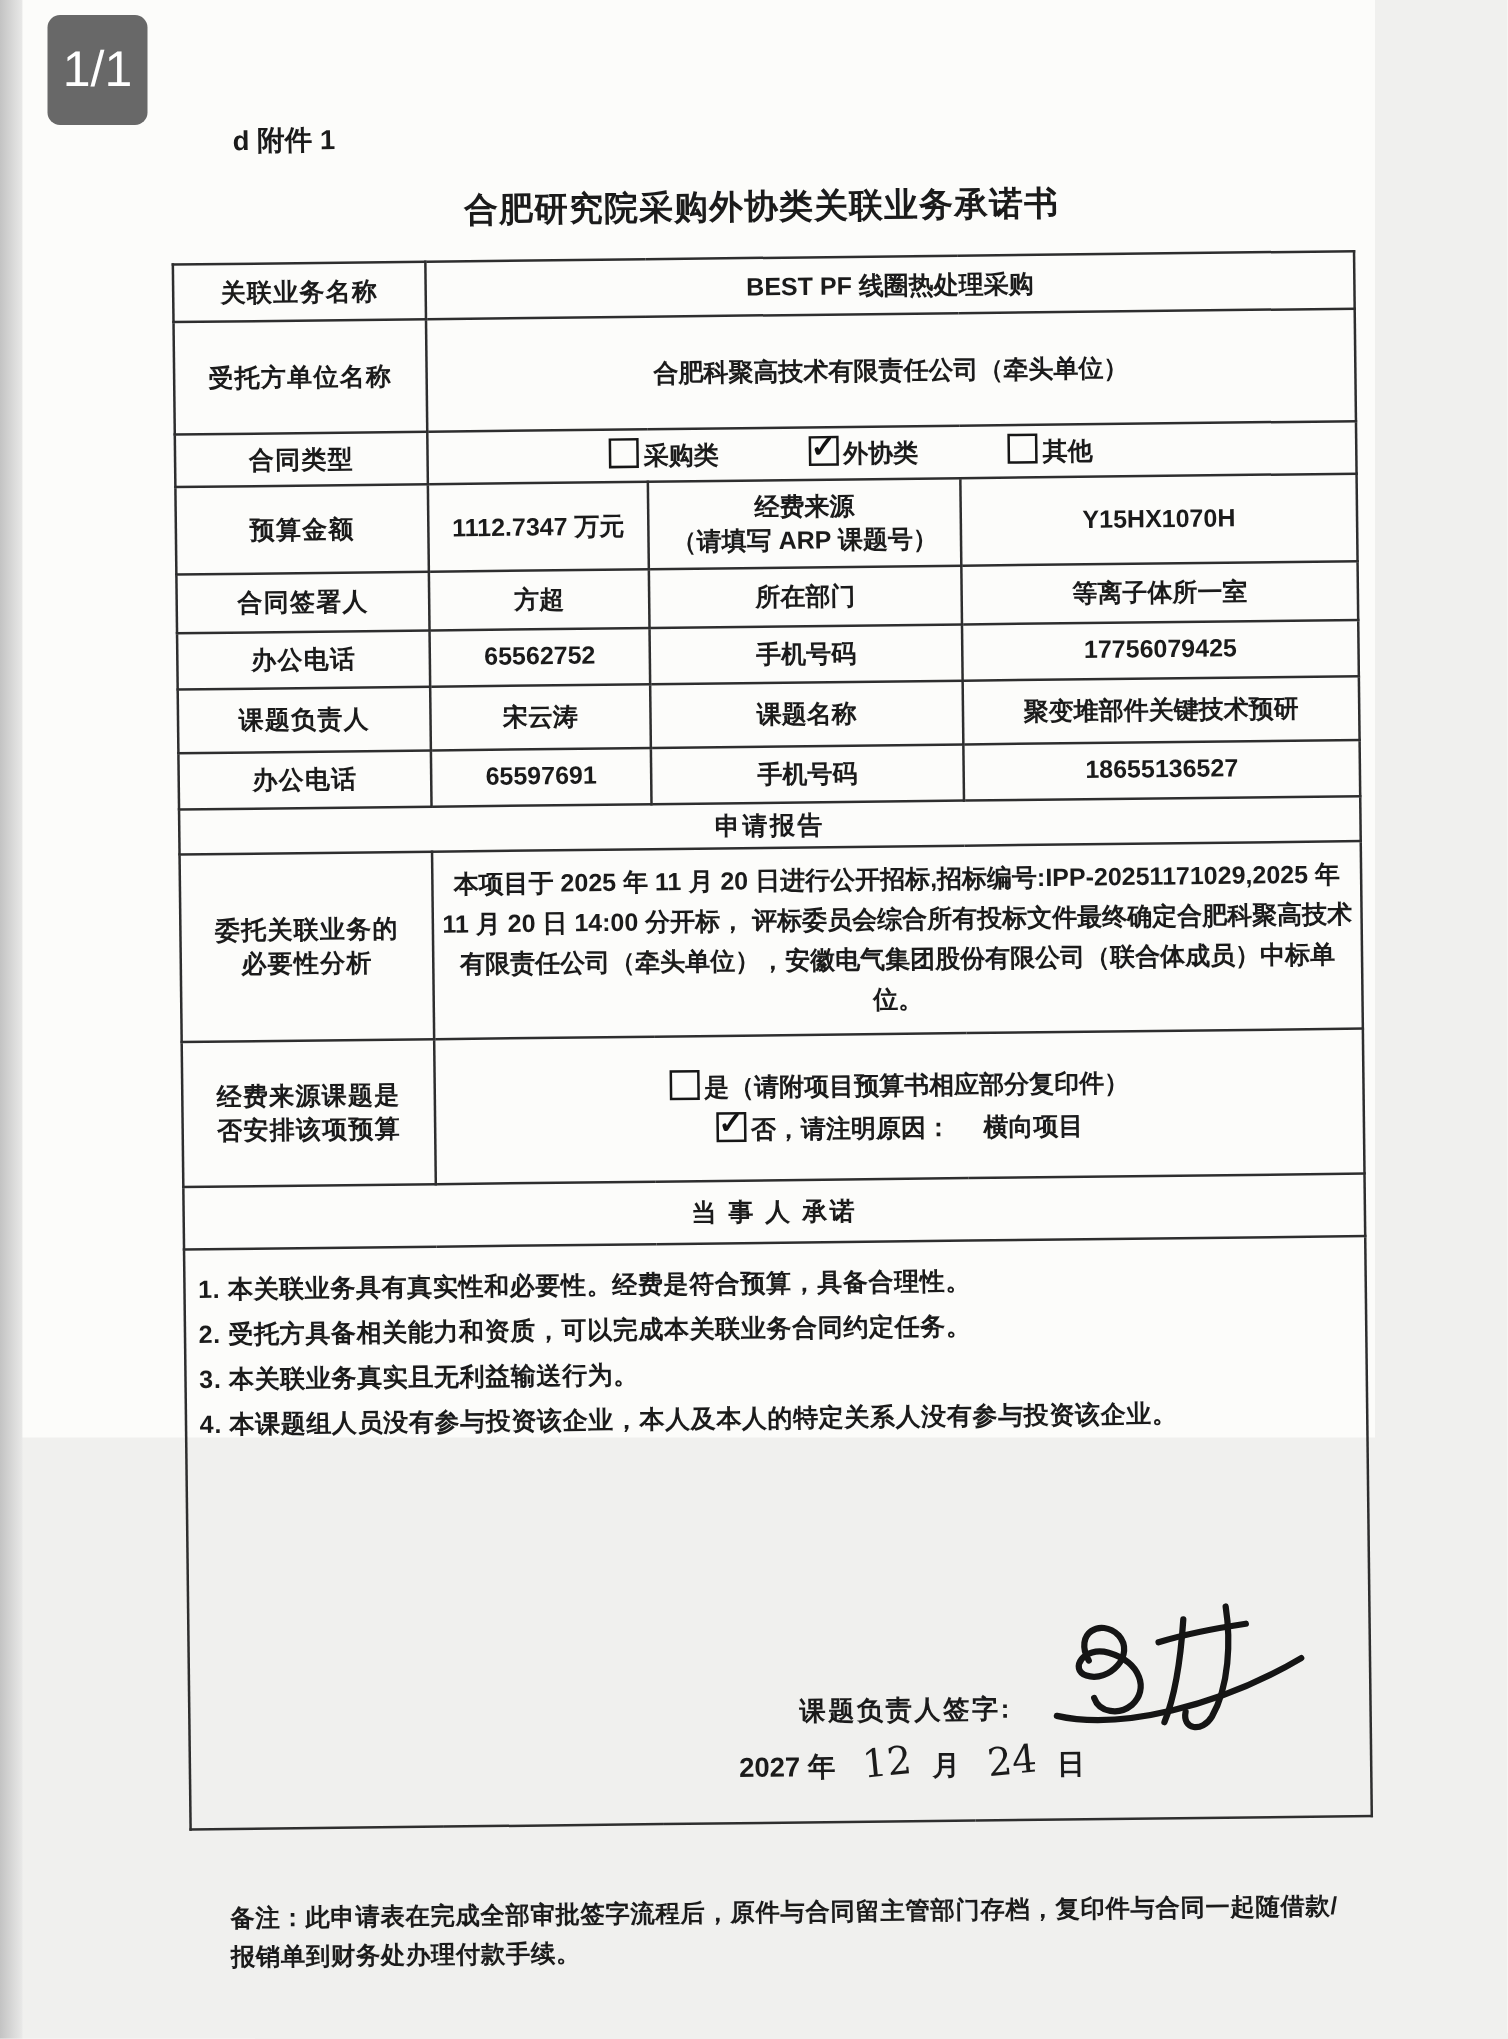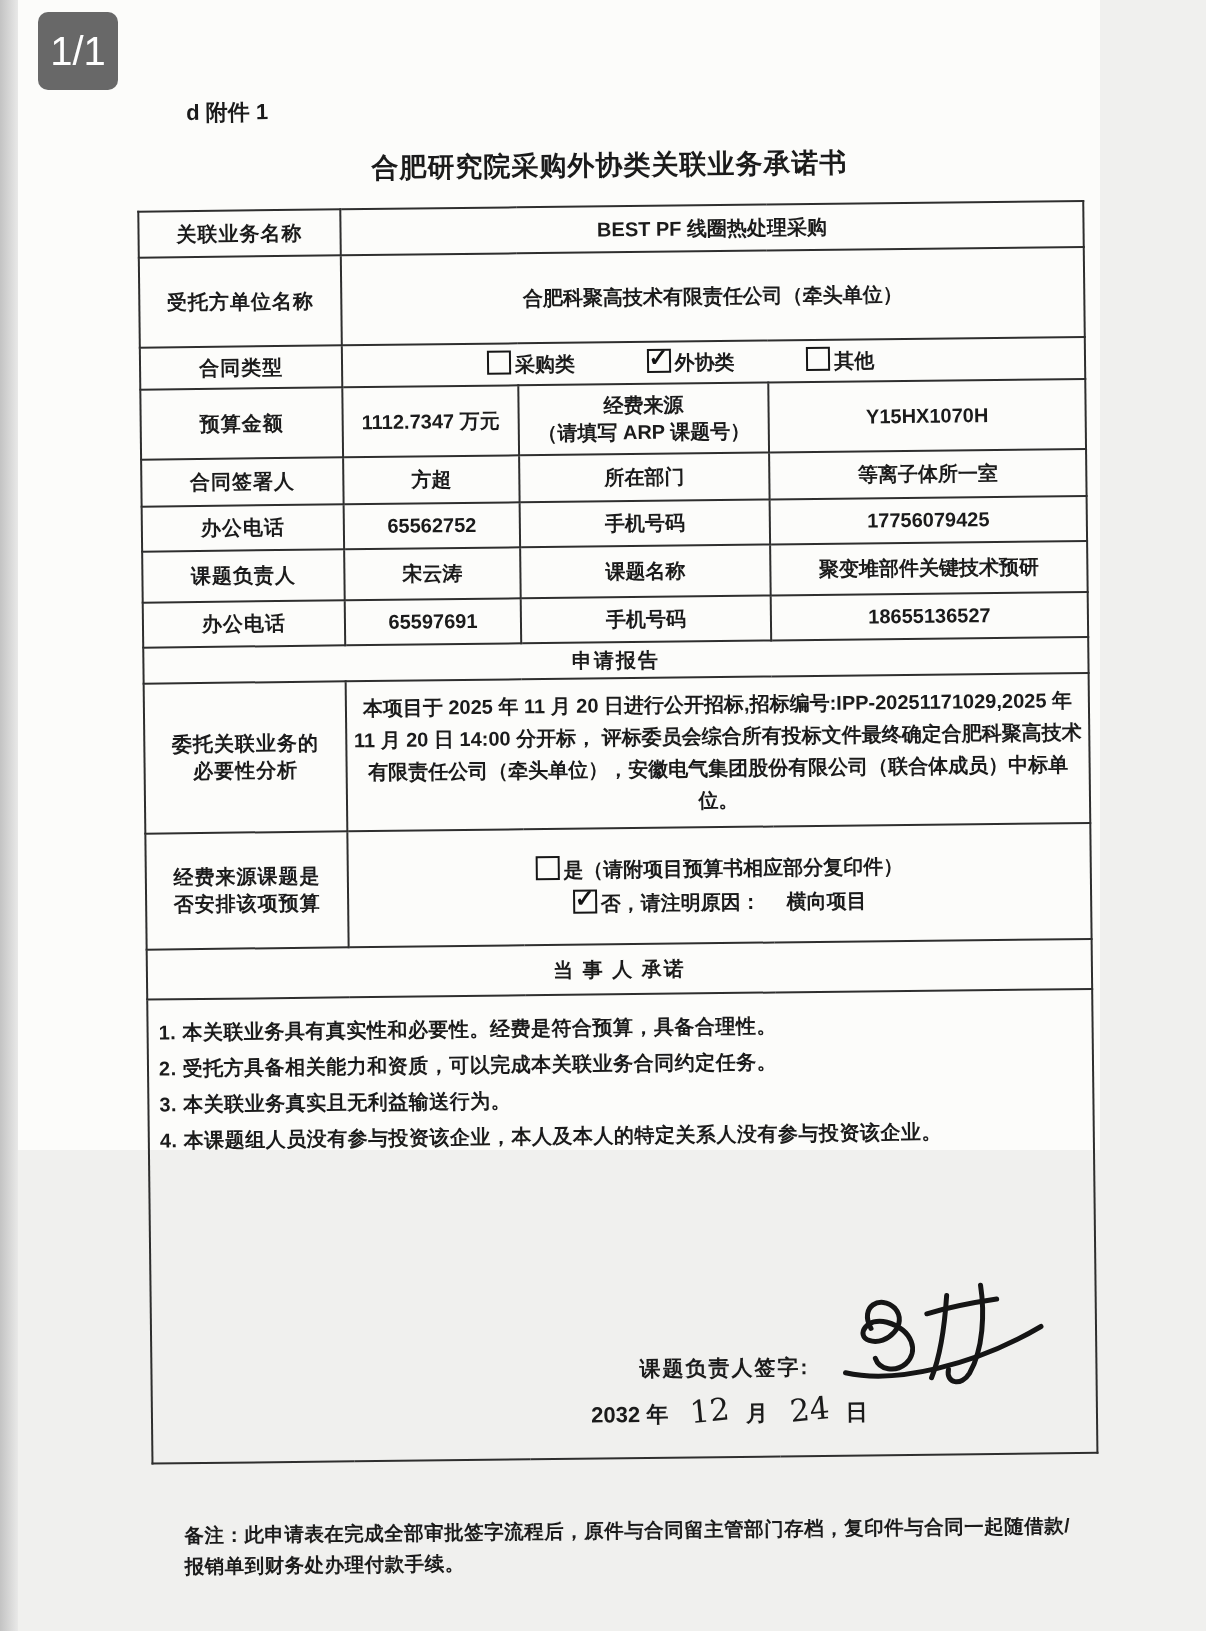--- a/index.html
+++ b/index.html
@@ -14,21 +14,21 @@
     background:linear-gradient(90deg,#c3c3c3,#e9e9e8);
   }
   .scan-page{
     position:absolute;left:18px;top:0;width:1082px;height:1150px;
     background:#fcfcfa;
     background-image:
       radial-gradient(ellipse 320px 130px at 640px 1350px, rgba(252,205,212,.45), transparent 70%),
       radial-gradient(ellipse 420px 220px at 260px 1520px, rgba(250,222,228,.35), transparent 70%);
   }
   .page-badge{
-    position:absolute;left:38px;top:12px;width:80px;height:78px;
+    position:absolute;left:38px;top:12px;width:80px;height:88px;
     background:#686868;color:#fff;border-radius:10px;
     display:flex;align-items:center;justify-content:center;
     font-size:40px;font-weight:400;z-index:5;
   }
   .doc{
     position:absolute;left:118px;top:98px;width:945px;
     transform:rotate(-0.65deg);transform-origin:60px 0;
     font-weight:700;
   }
   .attach-label{margin-left:50px;font-size:22px;}
@@ -196,21 +196,21 @@
               <g fill="none" stroke="#151515" stroke-width="5" stroke-linecap="round">
                 <path d="M30 92 C 80 104, 160 86, 226 48"></path>
                 <path d="M56 48 C 44 26, 66 14, 80 28 C 94 44, 72 66, 54 60 C 40 55, 52 36, 72 42 C 98 50, 104 72, 90 84 C 80 92, 64 90, 60 78"></path>
                 <path d="M132 16 C 130 42, 126 74, 116 98"></path>
                 <path d="M112 34 C 136 27, 160 23, 182 20"></path>
                 <path d="M166 6 C 170 34, 168 70, 154 94 C 146 107, 130 104, 133 90"></path>
               </g>
             </svg>
           </div>
           <div class="date-row">
-            <span>2032</span>
+            <span>2027</span>
             <span>年</span>
             <span class="hand">12</span>
             <span>月</span>
             <span class="hand">24</span>
             <span>日</span>
           </div>
         </td>
       </tr>
     </tbody>
       </table>

